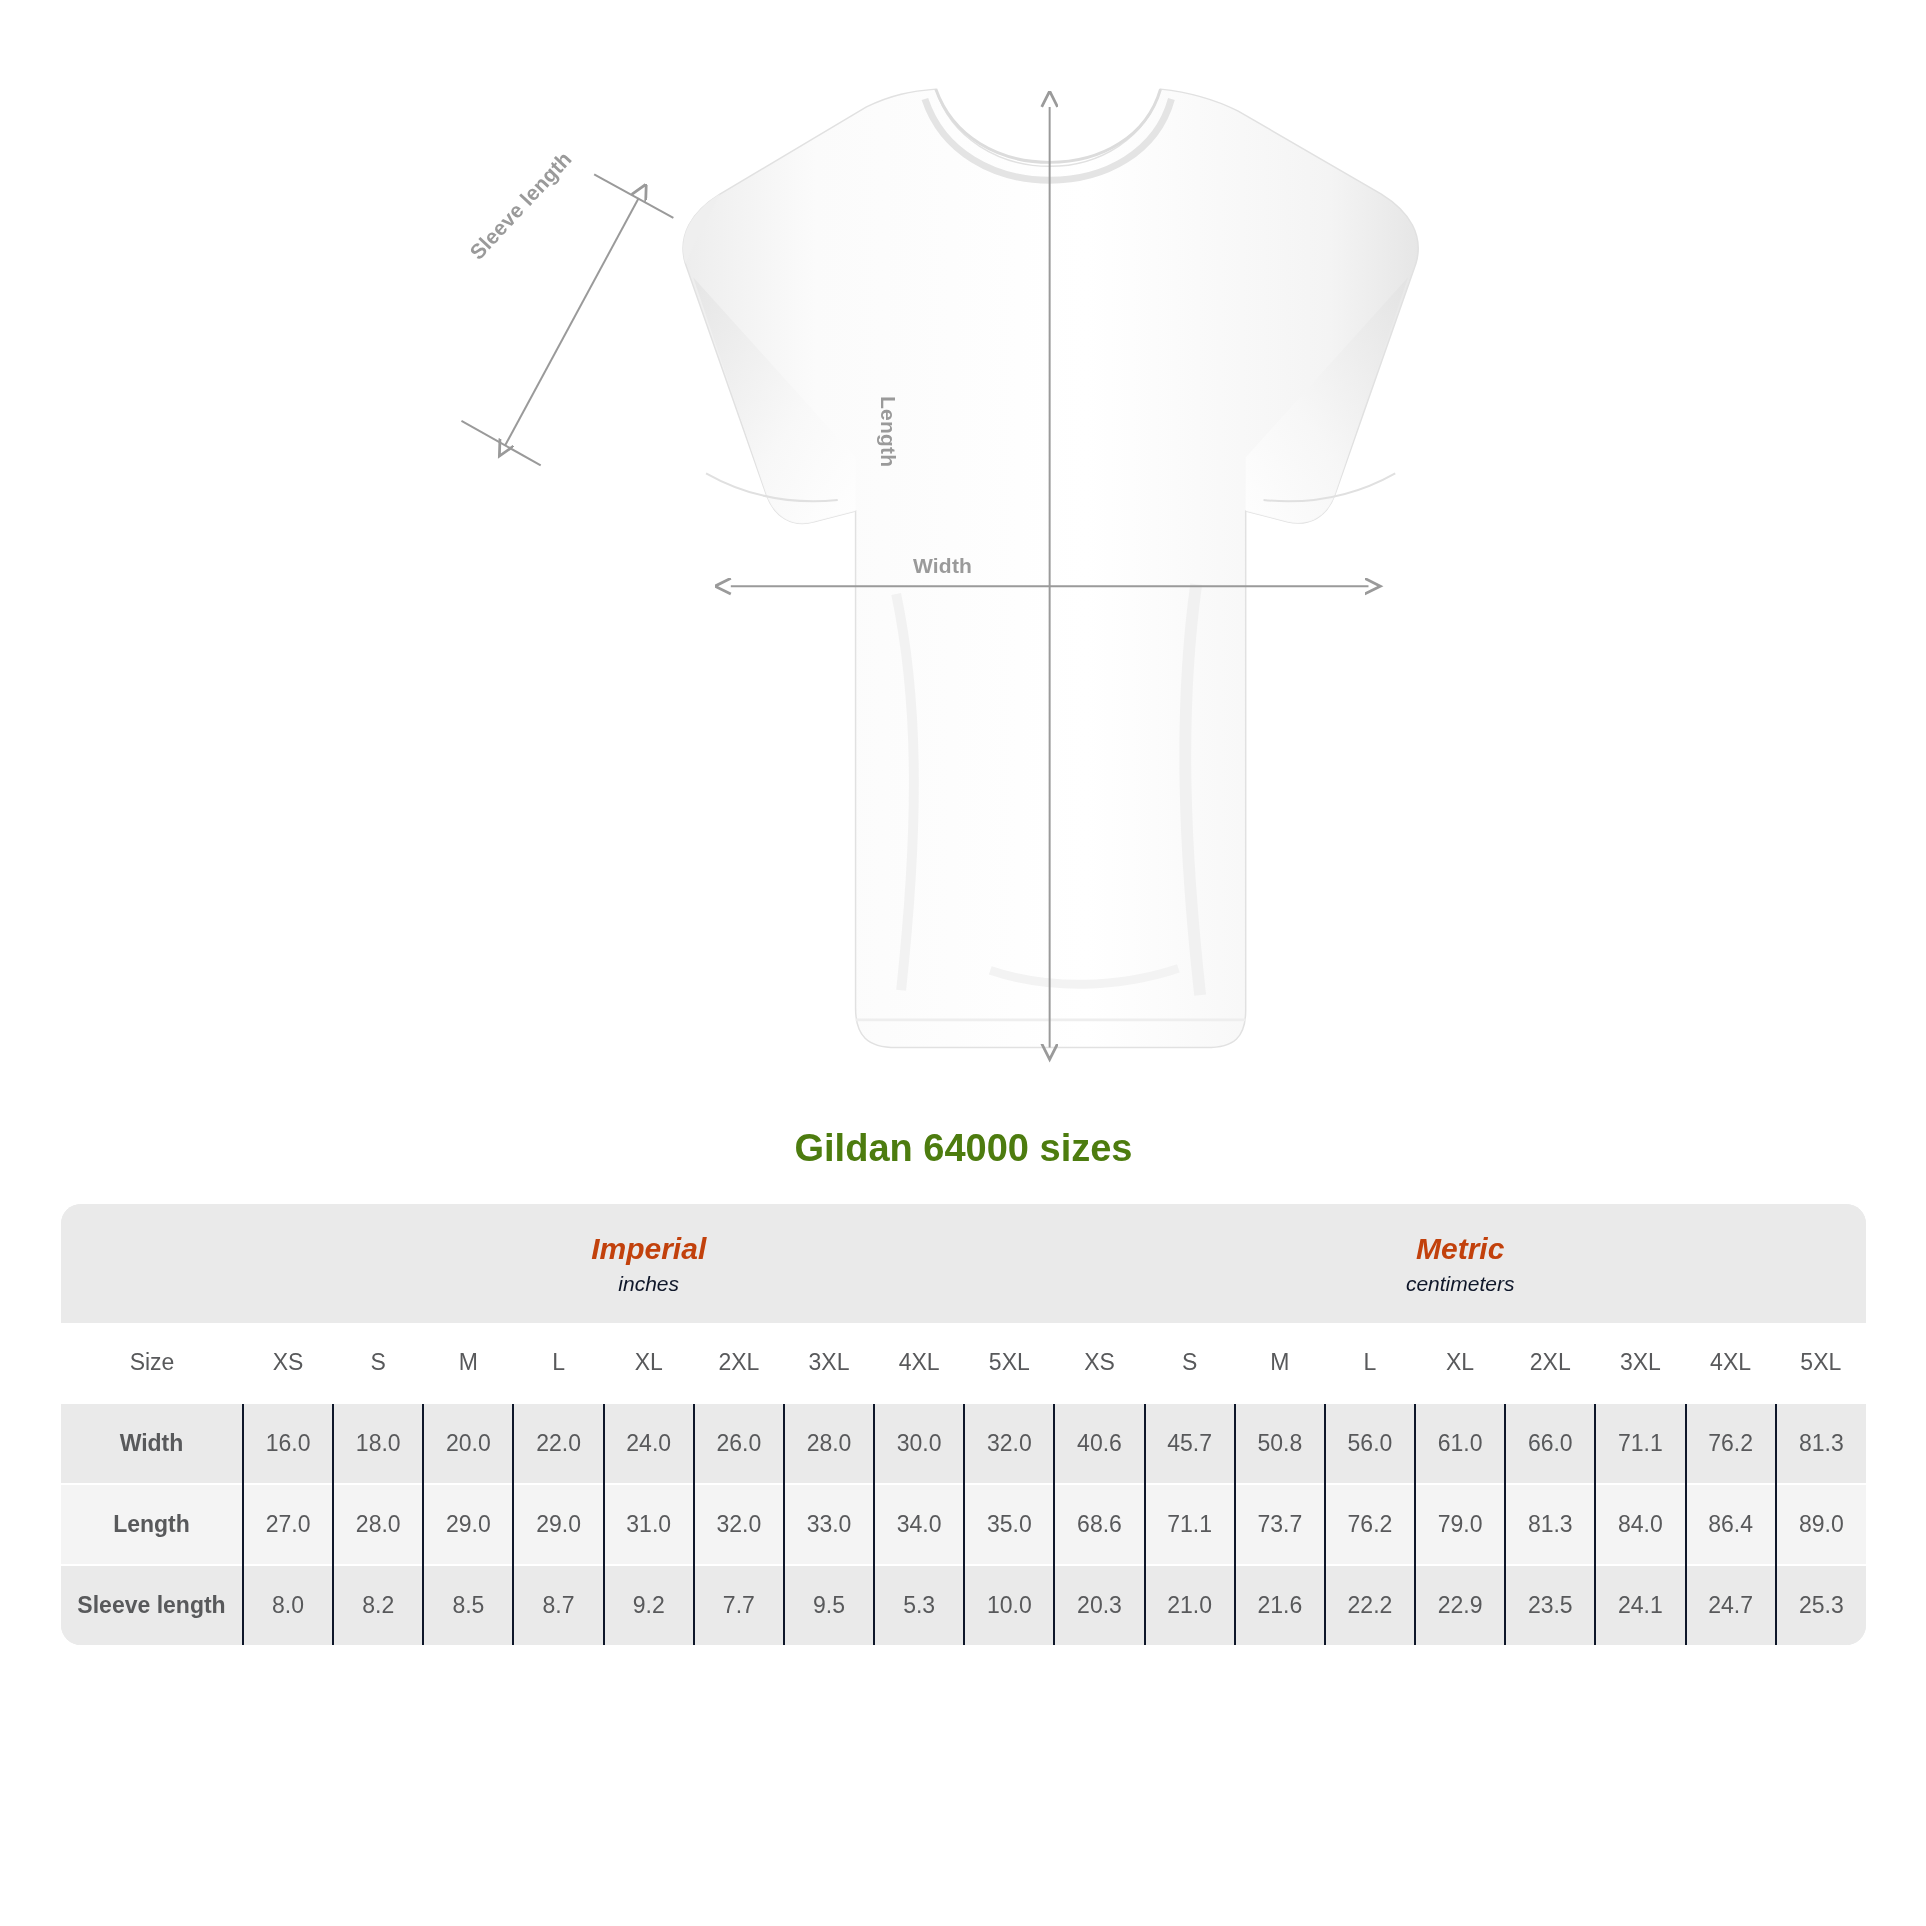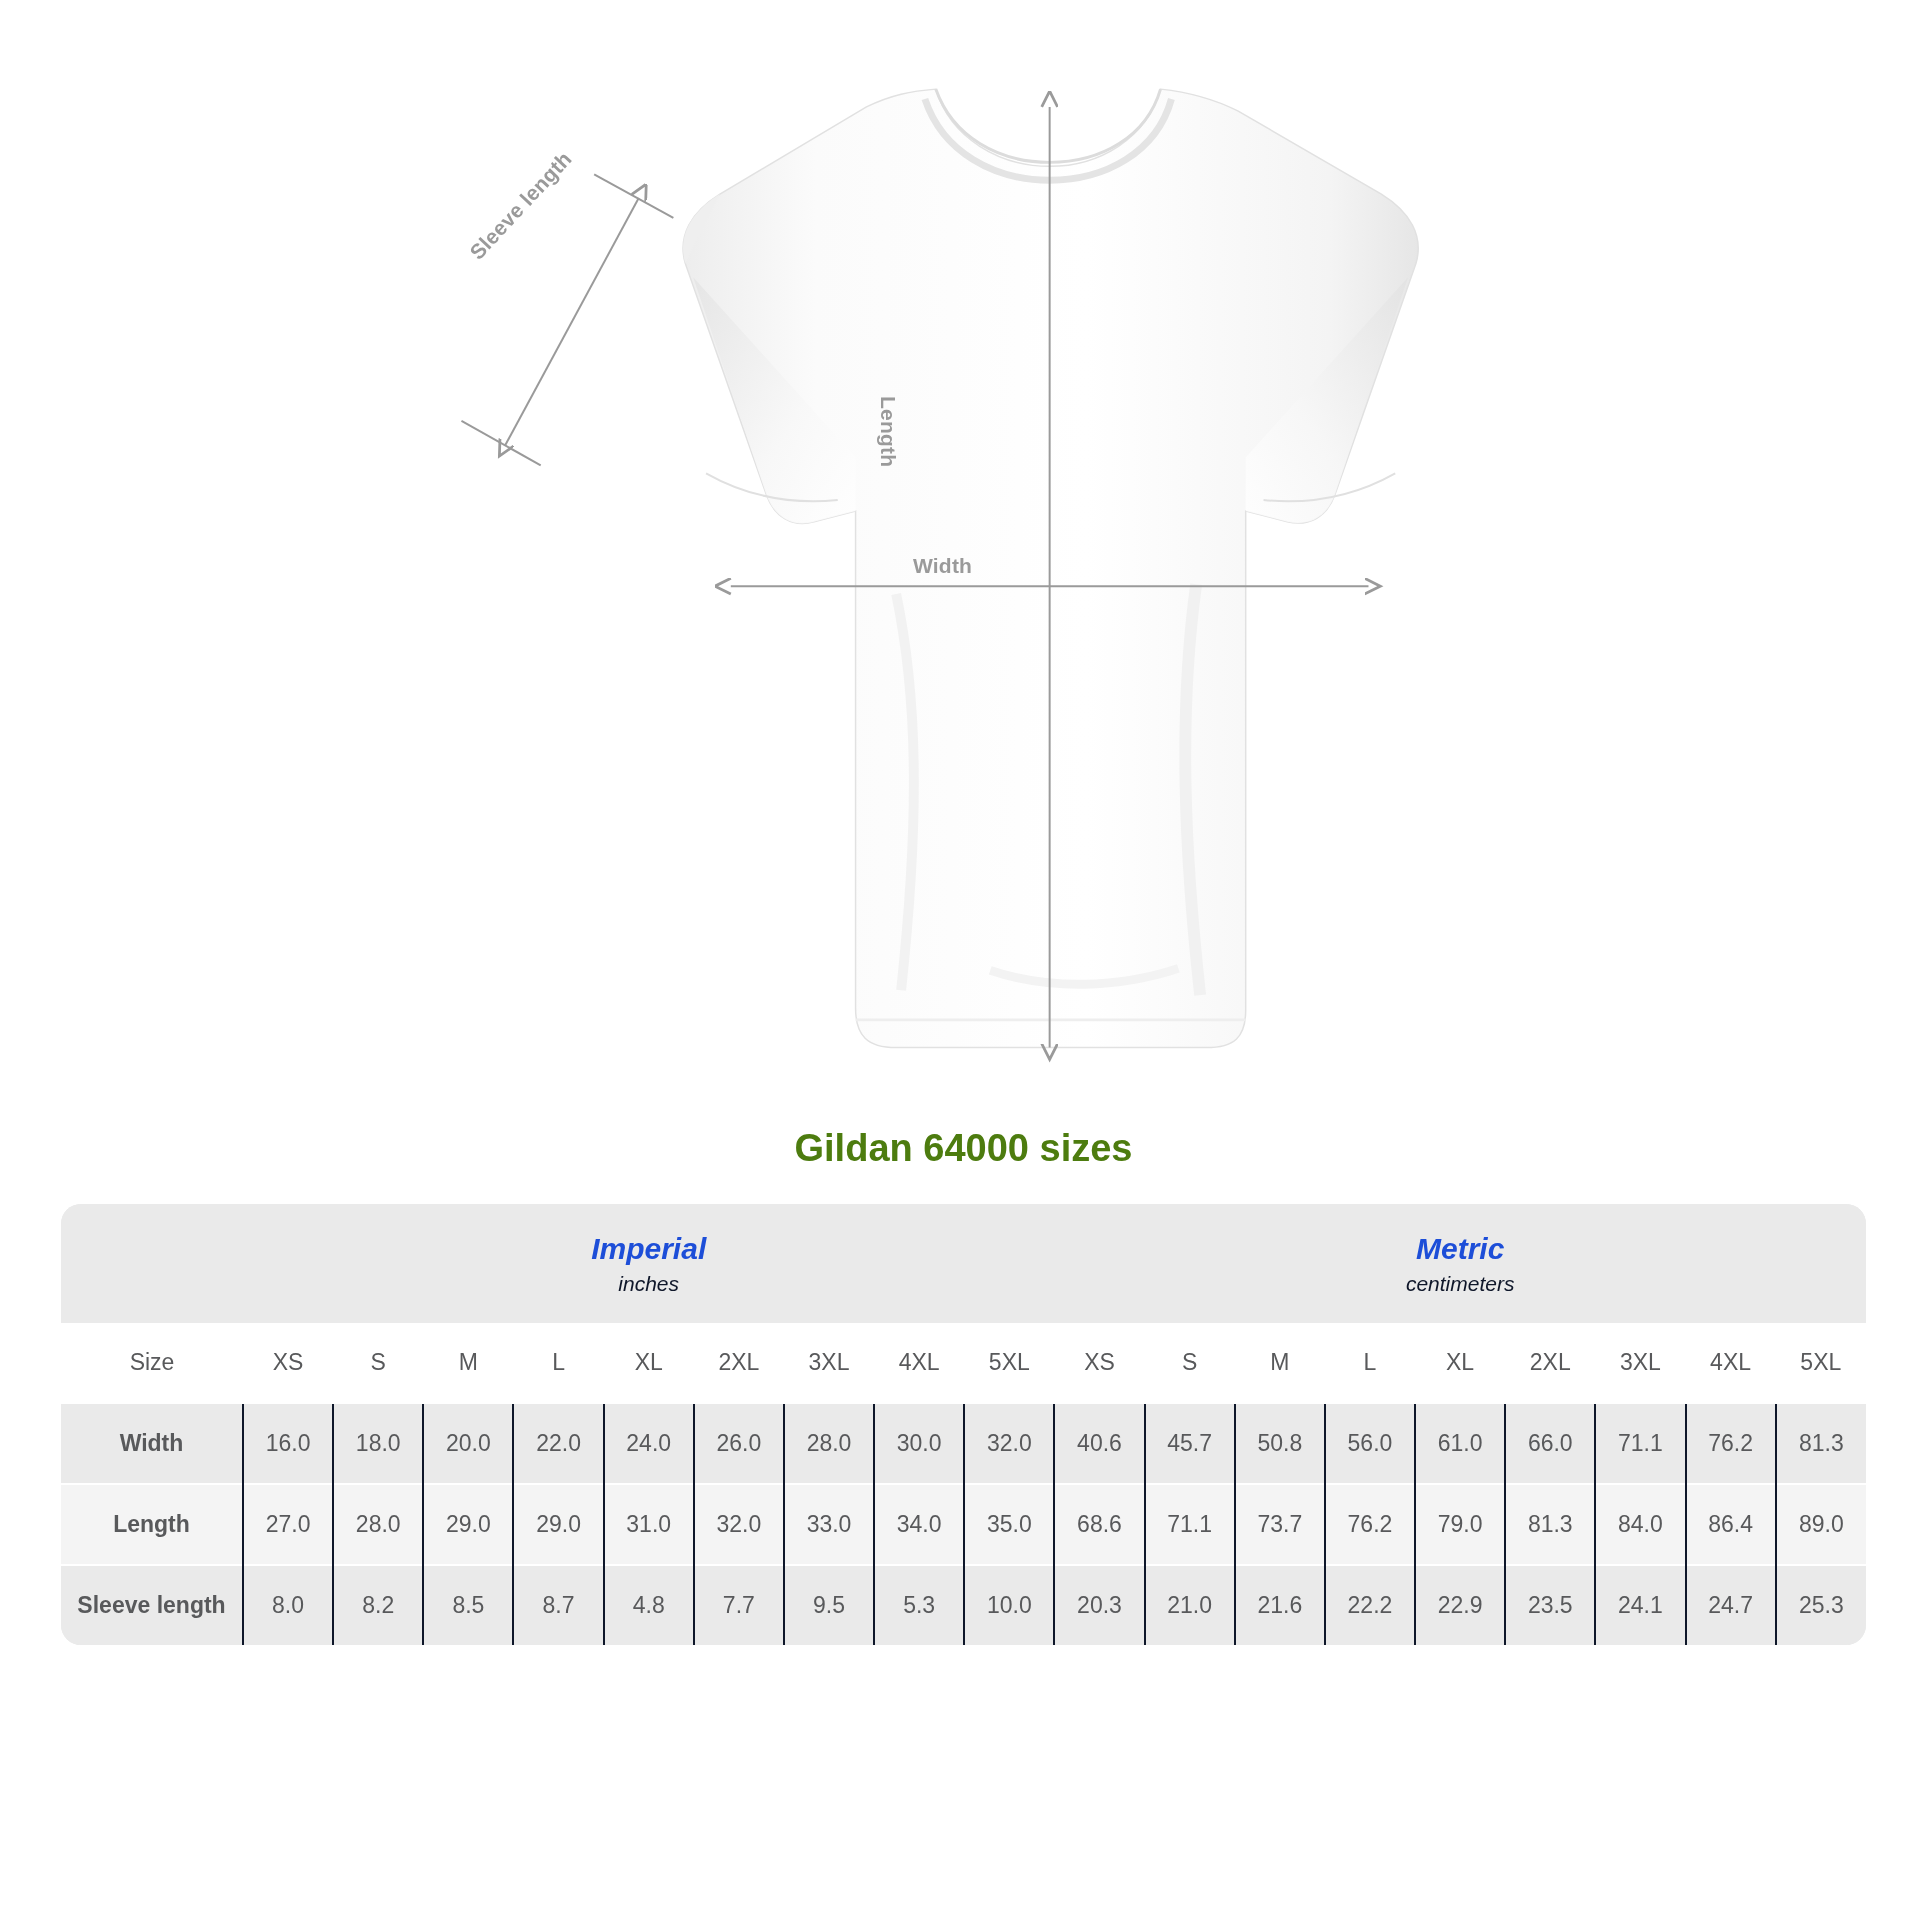--- a/index.html
+++ b/index.html
@@ -95,21 +95,21 @@
   
   .unit-row td {
     padding: 26px 0 24px 0;
     background: #eaeaea;
     border: 0;
   }
   .unit-name {
     font-size: 30px;
     font-style: italic;
     font-weight: bold;
-    color: #1d4ed8;
+    color: #c2410c;
     line-height: 1.25;
   }
   .unit-sub {
     font-size: 21px;
     font-style: italic;
     color: #0f172a;
     line-height: 1.5;
   }
   
   .size-row td {
@@ -325,21 +325,21 @@
           <td>86.4</td>
           <td>89.0</td>
         </tr>
 
         <tr class="data-row row-shade">
           <td class="rowlabel">Sleeve length</td>
           <td>8.0</td>
           <td>8.2</td>
           <td>8.5</td>
           <td>8.7</td>
-          <td>4.8</td>
+          <td>9.2</td>
           <td>7.7</td>
           <td>9.5</td>
           <td>5.3</td>
           <td>10.0</td>
           <td>20.3</td>
           <td>21.0</td>
           <td>21.6</td>
           <td>22.2</td>
           <td>22.9</td>
           <td>23.5</td>

